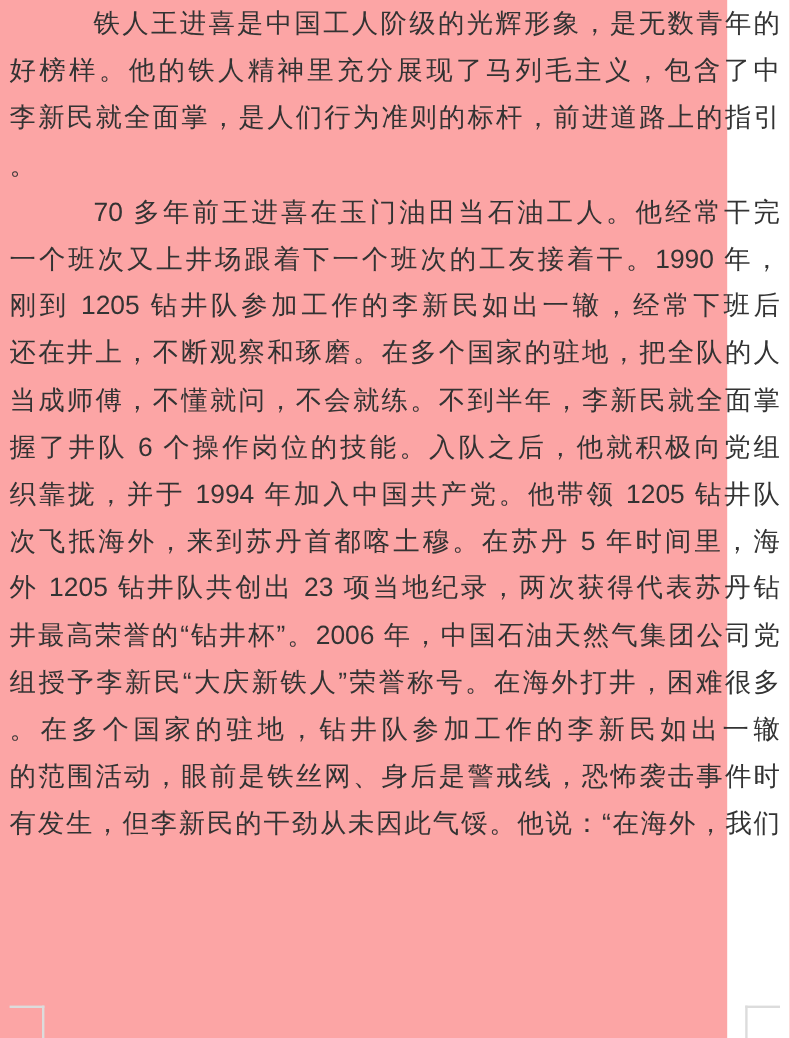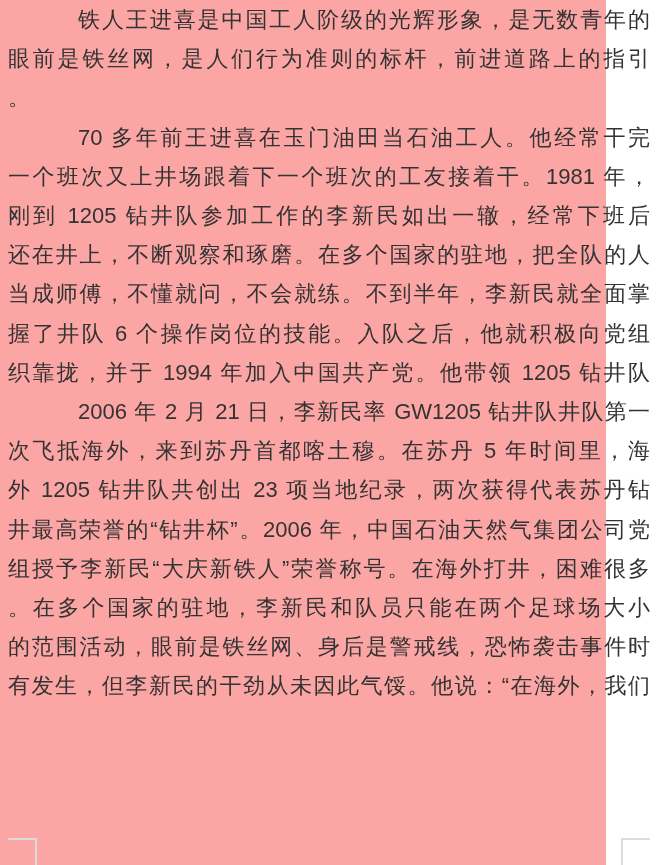--- a/index.html
+++ b/index.html
@@ -63,41 +63,41 @@
 </style>
 </head>
 <body>
 
 <div class="page">
 
   <div class="textblock">
 
     <div class="para">
       <div class="line first">铁人王进喜是中国工人阶级的光辉形象，是无数青年的</div>
-      <div class="line">眼前是铁丝网，是人们行为准则的标杆，前进道路上的指引</div>
+      <div class="line">好榜样。他的铁人精神里充分展现了马列毛主义，包含了中</div>
+      <div class="line">李新民就全面掌，是人们行为准则的标杆，前进道路上的指引</div>
       <div class="line end">。</div>
     </div>
 
     <div class="para">
       <div class="line first">70 多年前王进喜在玉门油田当石油工人。他经常干完</div>
-      <div class="line">一个班次又上井场跟着下一个班次的工友接着干。1981 年，</div>
+      <div class="line">一个班次又上井场跟着下一个班次的工友接着干。1990 年，</div>
       <div class="line">刚到 1205 钻井队参加工作的李新民如出一辙，经常下班后</div>
       <div class="line">还在井上，不断观察和琢磨。在多个国家的驻地，把全队的人</div>
       <div class="line">当成师傅，不懂就问，不会就练。不到半年，李新民就全面掌</div>
       <div class="line">握了井队 6 个操作岗位的技能。入队之后，他就积极向党组</div>
       <div class="line">织靠拢，并于 1994 年加入中国共产党。他带领 1205 钻井队</div>
     </div>
 
     <div class="para">
-      <div class="line first">2006 年 2 月 21 日，李新民率 GW1205 钻井队井队第一</div>
       <div class="line">次飞抵海外，来到苏丹首都喀土穆。在苏丹 5 年时间里，海</div>
       <div class="line">外 1205 钻井队共创出 23 项当地纪录，两次获得代表苏丹钻</div>
       <div class="line">井最高荣誉的“钻井杯”。2006 年，中国石油天然气集团公司党</div>
       <div class="line">组授予李新民“大庆新铁人”荣誉称号。在海外打井，困难很多</div>
-      <div class="line">。在多个国家的驻地，李新民和队员只能在两个足球场大小</div>
+      <div class="line">。在多个国家的驻地，钻井队参加工作的李新民如出一辙</div>
       <div class="line">的范围活动，眼前是铁丝网、身后是警戒线，恐怖袭击事件时</div>
       <div class="line">有发生，但李新民的干劲从未因此气馁。他说：“在海外，我们</div>
     </div>
 
   </div>
 
   <div class="corner left"></div>
   <div class="corner right"></div>
 
 </div>

